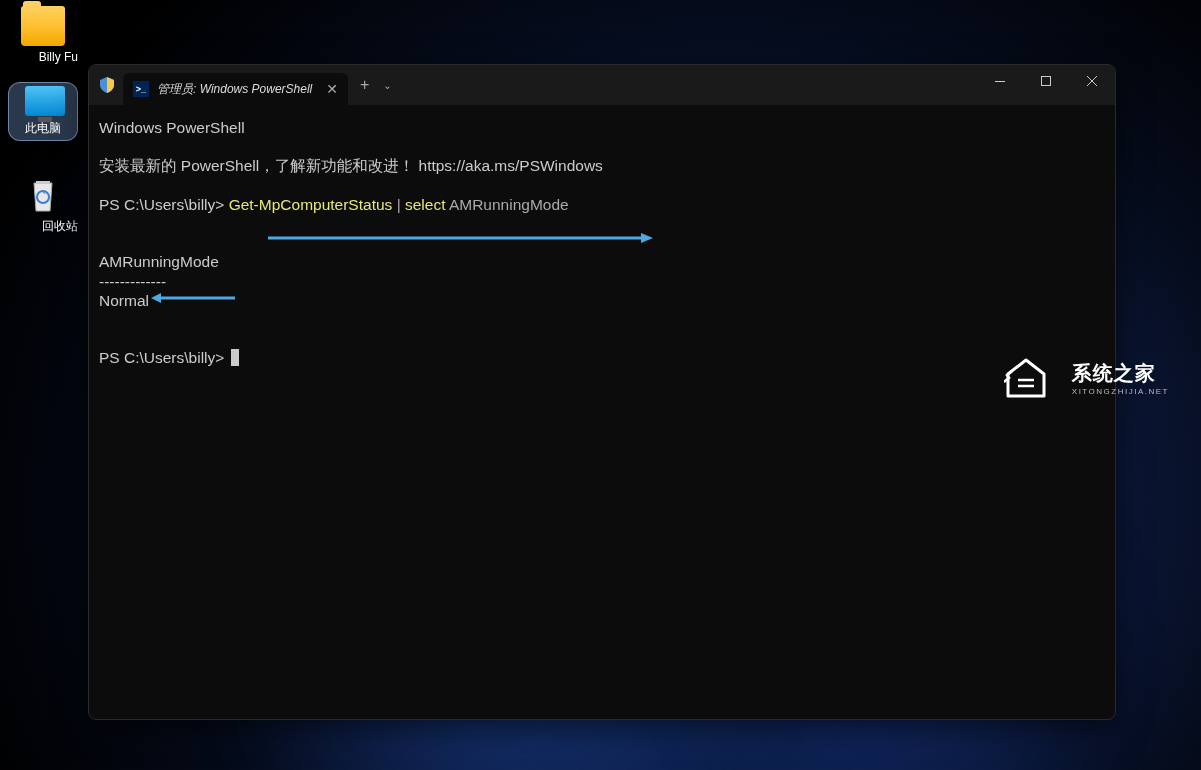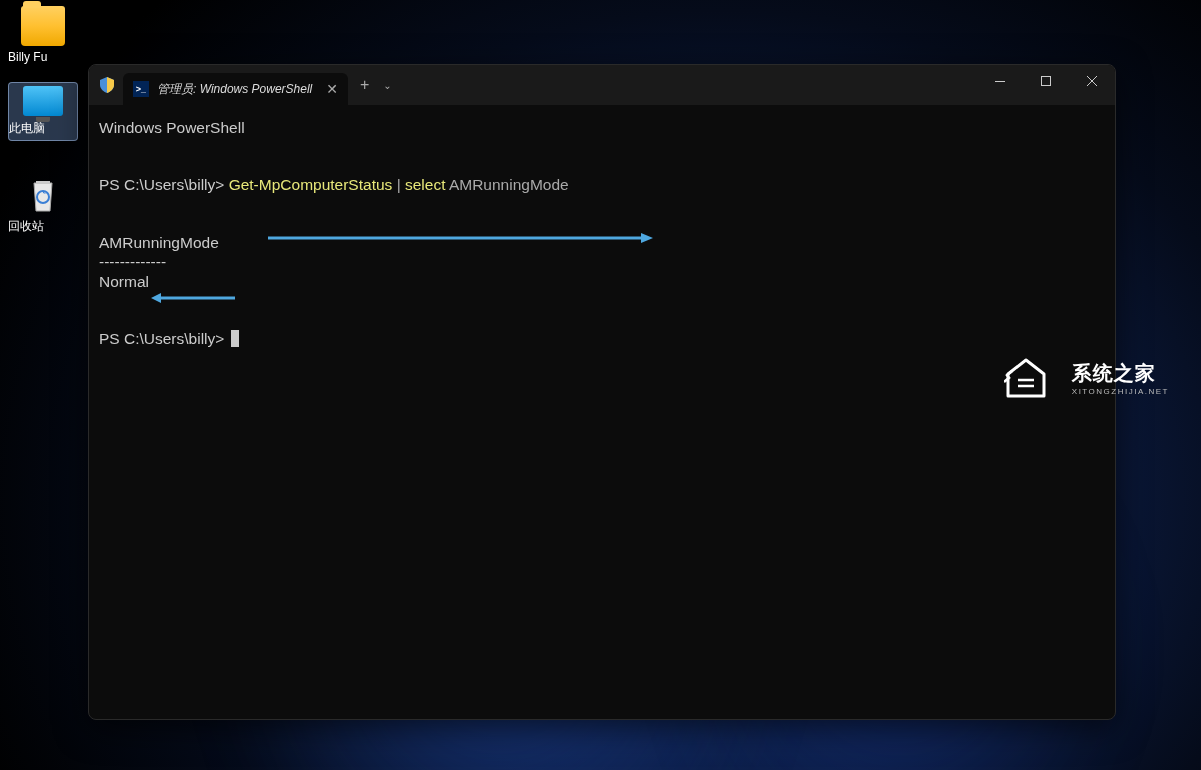--- a/index.html
+++ b/index.html
@@ -6,23 +6,23 @@
     body {
       width: 1201px; height: 770px;
       background: radial-gradient(ellipse 800px 700px at 60% 65%, #1a3a7a 0%, #0d1f4a 35%, #050b1a 70%, #000000 100%);
       font-family: "Segoe UI", sans-serif;
       position: relative; overflow: hidden;
     }
     .bloom { position: absolute; border-radius: 50%; filter: blur(40px); }
     .bloom1 { width: 500px; height: 600px; left: 250px; top: 350px; background: radial-gradient(circle, rgba(40,90,200,0.4), transparent 70%); }
     .bloom2 { width: 400px; height: 500px; left: 700px; top: 400px; background: radial-gradient(circle, rgba(30,70,180,0.3), transparent 70%); }
 
-    .desktop-icon { position: absolute; width: 70px; text-align: left; color: #fff; font-size: 12px; cursor: pointer; }
+    .desktop-icon { position: absolute; width: 70px; text-align: right; color: #fff; font-size: 12px; cursor: pointer; }
     .desktop-icon .icon-img { width: 44px; height: 40px; margin: 0 auto 4px; }
-    .desktop-icon.selected { background: rgba(120,160,220,0.35); border: 1px solid rgba(180,210,255,0.5); border-radius: 4px; padding: 3px 0; }
+    .desktop-icon.selected { background: rgba(120,160,220,0.35); border: 1px solid rgba(180,210,255,0.5); border-radius: 12px; padding: 3px 16px; }
 
     .folder-icon { background: linear-gradient(to bottom, #ffd060 0%, #ffc030 50%, #f0a800 100%); border-radius: 3px 3px 4px 4px; position: relative; }
     .folder-icon::before { content: ''; position: absolute; top: -5px; left: 2px; width: 18px; height: 7px; background: #ffd060; border-radius: 3px 3px 0 0; }
 
     .pc-icon { background: linear-gradient(to bottom, #4fc3f7, #0288d1); border-radius: 3px; position: relative; }
     .pc-icon::after { content: ''; position: absolute; bottom: -6px; left: 50%; transform: translateX(-50%); width: 14px; height: 5px; background: #555; border-radius: 0 0 2px 2px; }
 
     .recycle-icon { display: flex; align-items: center; justify-content: center; }
 
     .terminal-window {
@@ -119,20 +119,21 @@
         <svg width="10" height="10">
             <path d="M0 0 L10 10 M10 0 L0 10" stroke="#ccc" stroke-width="1"></path>
           </svg>
       </div>
     </div>
   </div>
 
   <div class="terminal-body">
     <div class="line">Windows PowerShell</div>
     <div class="blank"></div>
+    <div class="line"><span>安装最新的 PowerShell，了解新功能和改进！ </span><span class="link">https://aka.ms/PSWindows</span></div>
     <div class="blank"></div>
     <div class="line"><span class="prompt">PS C:\Users\billy&gt; </span><span class="cmd-yellow">Get-MpComputerStatus</span><span class="cmd-gray"> | </span><span class="cmd-yellow">select</span><span class="cmd-gray"> AMRunningMode</span></div>
     <div class="blank"></div>
     <div class="blank"></div>
     <div class="line">AMRunningMode</div>
     <div class="line">-------------</div>
     <div class="line">Normal</div>
     <div class="blank"></div>
     <div class="blank"></div>
     <div class="line"><span class="prompt">PS C:\Users\billy&gt; </span><span class="cursor"></span></div>

